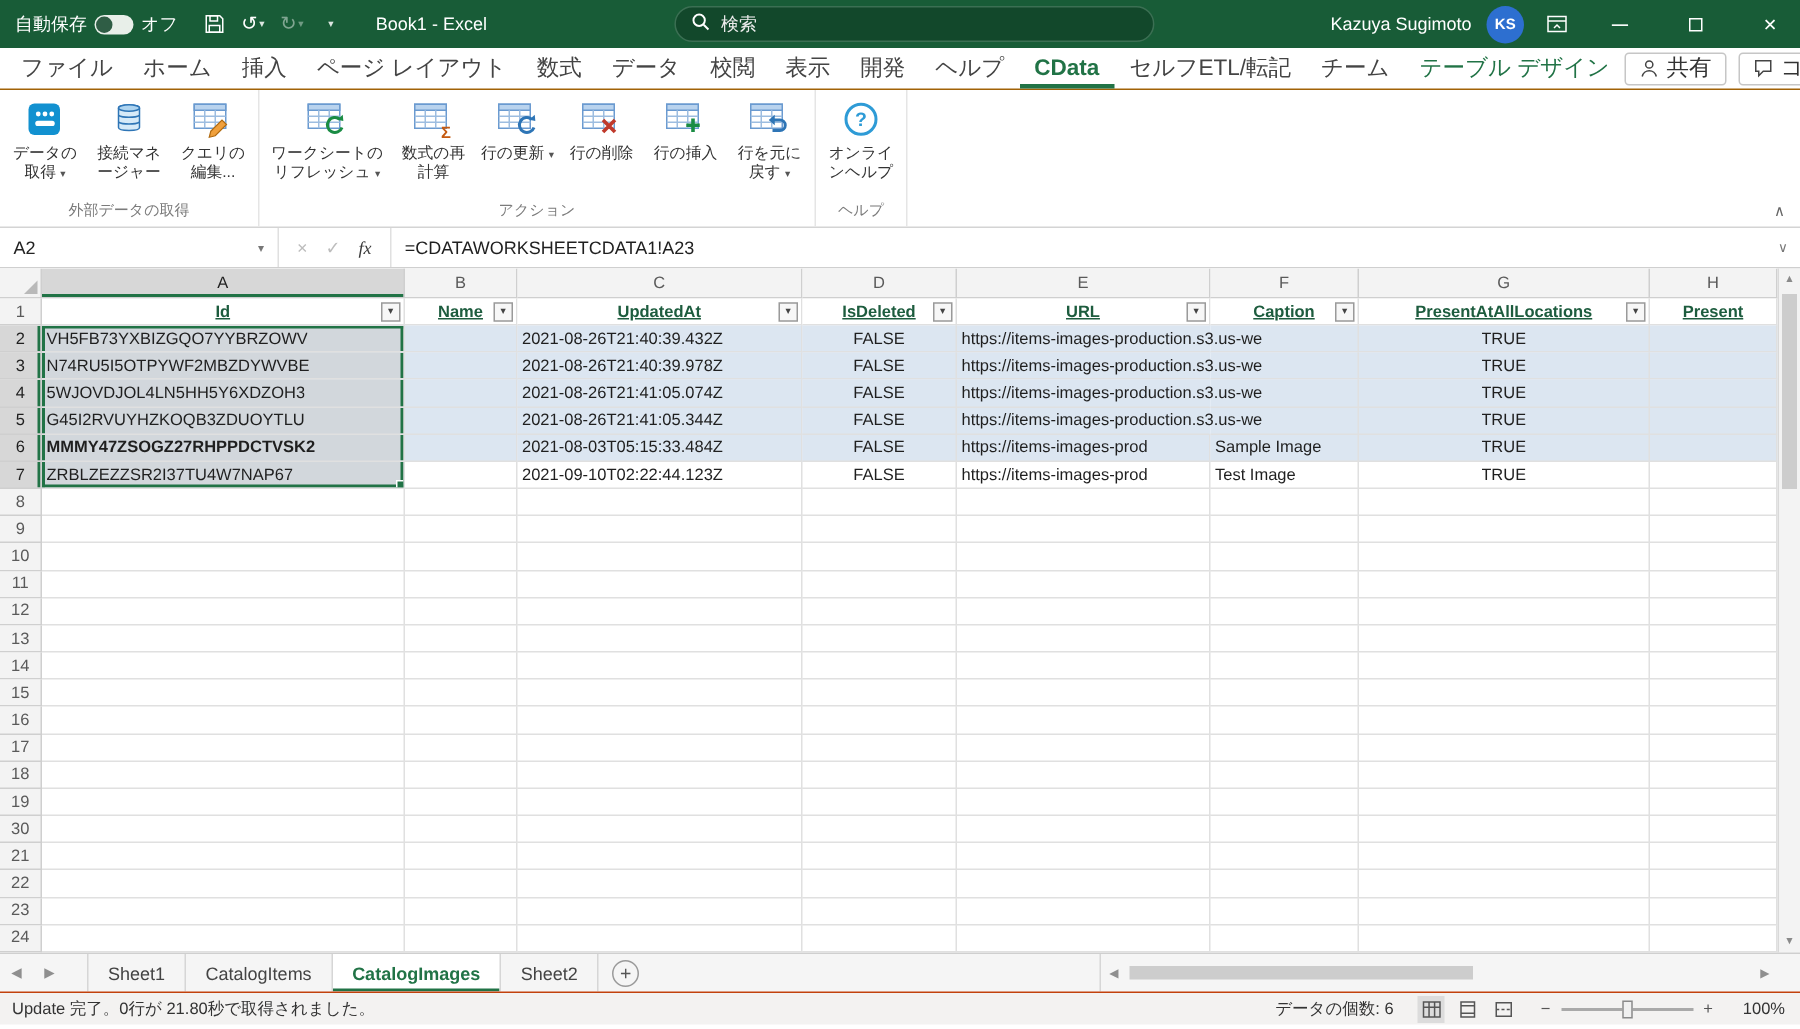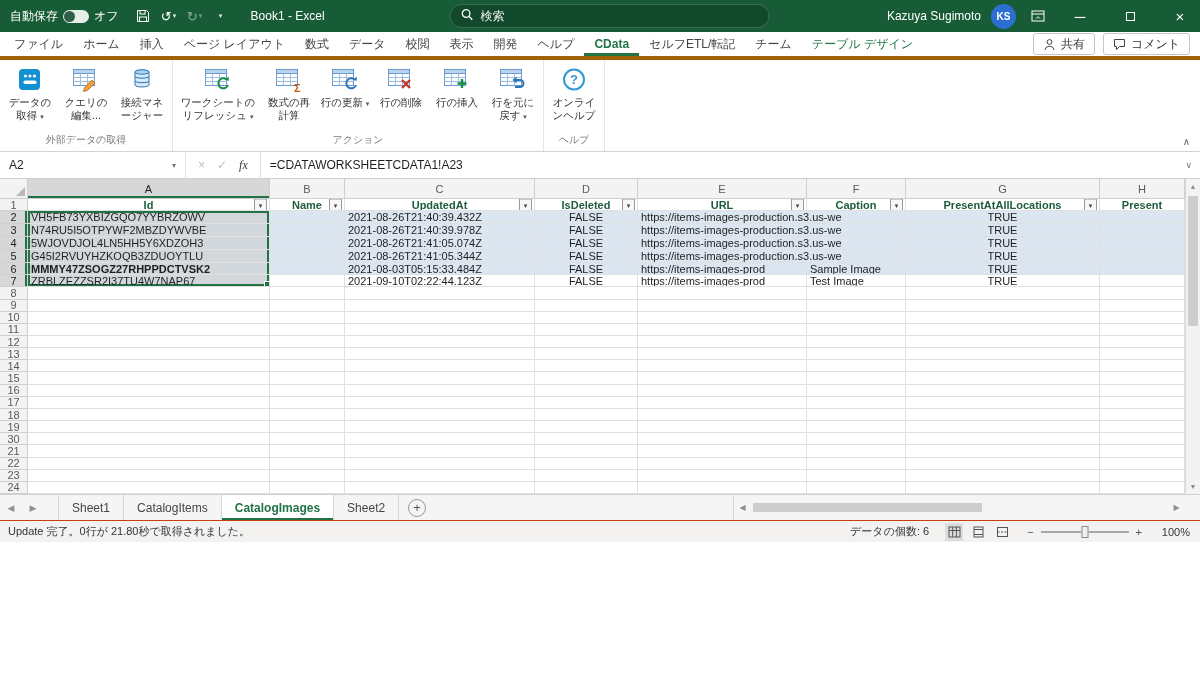--- a/index.html
+++ b/index.html
@@ -1,18 +1,18 @@
 <!DOCTYPE html>
 <html><head>
 <meta charset="utf-8">
 <style>
   * { margin:0; padding:0; box-sizing:border-box; }
   html,body { width:1200px; height:686px; overflow:hidden; background:#fff;
     font-family:"Liberation Sans","DejaVu Sans",sans-serif; }
-  .window { width:1200px; height:542px; display:flex; flex-direction:column; background:#fff; }
+  .window { width:1200px; height:683px; display:flex; flex-direction:column; background:#fff; }
 
   
   .titlebar { flex:0 0 32px; background:#185c37; color:#fff; display:flex; align-items:center;
     font-size:12px; position:relative; }
   .autosave { display:flex; align-items:center; gap:5px; padding:0 10px; }
   .toggle { width:26px; height:13px; background:#e8efe9; border-radius:7px; position:relative; }
   .toggle .knob { position:absolute; left:1px; top:1px; width:11px; height:11px; border-radius:50%; background:#2f5d45; }
   .qat { display:flex; align-items:center; gap:2px; margin-left:2px; }
   .qbtn { min-width:24px; height:28px; display:inline-flex; align-items:center; justify-content:center; gap:1px; font-size:13px; }
   .qbtn.dim { opacity:.45; }
@@ -22,22 +22,22 @@
     background:#12482b; border:1px solid #3b6f53; border-radius:12px; display:flex; align-items:center;
     gap:7px; padding:0 10px; color:#ececec; }
   .tb-right { margin-left:auto; display:flex; align-items:center; gap:10px; height:100%; }
   .uname { white-space:nowrap; }
   .avatar { width:25px; height:25px; border-radius:50%; background:#2d6fd0; color:#fff; font-size:10px;
     font-weight:bold; display:flex; align-items:center; justify-content:center; }
   .winbtn { width:40px; height:32px; display:flex; align-items:center; justify-content:center; font-size:15px; }
   .maxbox { width:9px; height:9px; border:1px solid #fff; display:inline-block; }
 
   
-  .tabrow { flex:0 0 28px; background:#fff; display:flex; align-items:stretch; font-size:12px; color:#444;
-    border-bottom:4px solid #a16207; }
+  .tabrow { flex:0 0 28px; background:#fff; display:flex; align-items:stretch; font-size:15px; color:#444;
+    border-bottom:1px solid #a16207; }
   .rtabs { display:flex; align-items:stretch; padding-left:4px; }
   .rtab { padding:0 10px; display:flex; align-items:center; white-space:nowrap; }
   .rtab.active { color:#217346; font-weight:bold; box-shadow:inset 0 -3px 0 #217346; }
   .rtab.contextual { color:#217346; }
   .tab-actions { margin-left:auto; display:flex; align-items:center; gap:8px; padding-right:10px; }
   .pillbtn { display:inline-flex; align-items:center; gap:5px; border:1px solid #c6c6c6; border-radius:3px;
     padding:2px 9px; color:#333; height:22px; white-space:nowrap; }
 
   
   .ribbon { flex:0 0 92px; background:#fff; border-bottom:1px solid #d4d4d4; display:flex; position:relative; }
@@ -230,38 +230,38 @@
                   <circle cx="9.5" cy="10" r="1.6" fill="#fff"></circle>
                   <circle cx="14" cy="10" r="1.6" fill="#fff"></circle>
                   <circle cx="18.5" cy="10" r="1.6" fill="#fff"></circle>
                   <rect x="7.5" y="14.5" width="13" height="3.5" rx="1.7" fill="#fff"></rect>
                 </svg>
               </span>
               <span class="lbl">データの取得 <span class="bcaret">▾</span></span>
             </div>
             <div class="rbtn">
               <span class="ricon">
+                <svg width="28" height="27">
+                  <path d="M7 6c0-2.6 14-2.6 14 0v13c0 2.6-14 2.6-14 0z" fill="#d6eaf8" stroke="#2e75b6"></path>
+                  <ellipse cx="14" cy="6" rx="7" ry="2.2" fill="#aed4f0" stroke="#2e75b6"></ellipse>
+                  <path d="M7 11c3 1.6 11 1.6 14 0M7 15.5c3 1.6 11 1.6 14 0" stroke="#2e75b6" fill="none"></path>
+                </svg>
+              </span>
+              <span class="lbl">接続マネージャー</span>
+            </div>
+            <div class="rbtn">
+              <span class="ricon">
                 <svg width="28" height="27" viewBox="0 0 28 27">
                   <rect x="1.5" y="3.5" width="21" height="16" fill="#fff" stroke="#6a9ad0"></rect>
                   <rect x="1.5" y="3.5" width="21" height="4" fill="#b9d3ee" stroke="#6a9ad0"></rect>
                   <path d="M1.5 11.5h21M1.5 15.5h21M8.5 7.5v12M15.5 7.5v12" stroke="#9dbde0" fill="none"></path>
                   <path d="M12.5 21.5l7.5-7.5 3 3-7.5 7.5-4 1z" fill="#f0a03c" stroke="#b06a10" stroke-width="0.8"></path>
                 </svg>
               </span>
               <span class="lbl">クエリの編集...</span>
-            </div>
-            <div class="rbtn">
-              <span class="ricon">
-                <svg width="28" height="27">
-                  <path d="M7 6c0-2.6 14-2.6 14 0v13c0 2.6-14 2.6-14 0z" fill="#d6eaf8" stroke="#2e75b6"></path>
-                  <ellipse cx="14" cy="6" rx="7" ry="2.2" fill="#aed4f0" stroke="#2e75b6"></ellipse>
-                  <path d="M7 11c3 1.6 11 1.6 14 0M7 15.5c3 1.6 11 1.6 14 0" stroke="#2e75b6" fill="none"></path>
-                </svg>
-              </span>
-              <span class="lbl">接続マネージャー</span>
             </div>
           </div>
           <div class="rgroup-label">外部データの取得</div>
         </div>
         <div class="rgroup">
           <div class="rgroup-buttons">
             <div class="rbtn wide">
               <span class="ricon">
                 <svg width="28" height="27" viewBox="0 0 28 27">
                   <rect x="1.5" y="3.5" width="21" height="16" fill="#fff" stroke="#6a9ad0"></rect>

